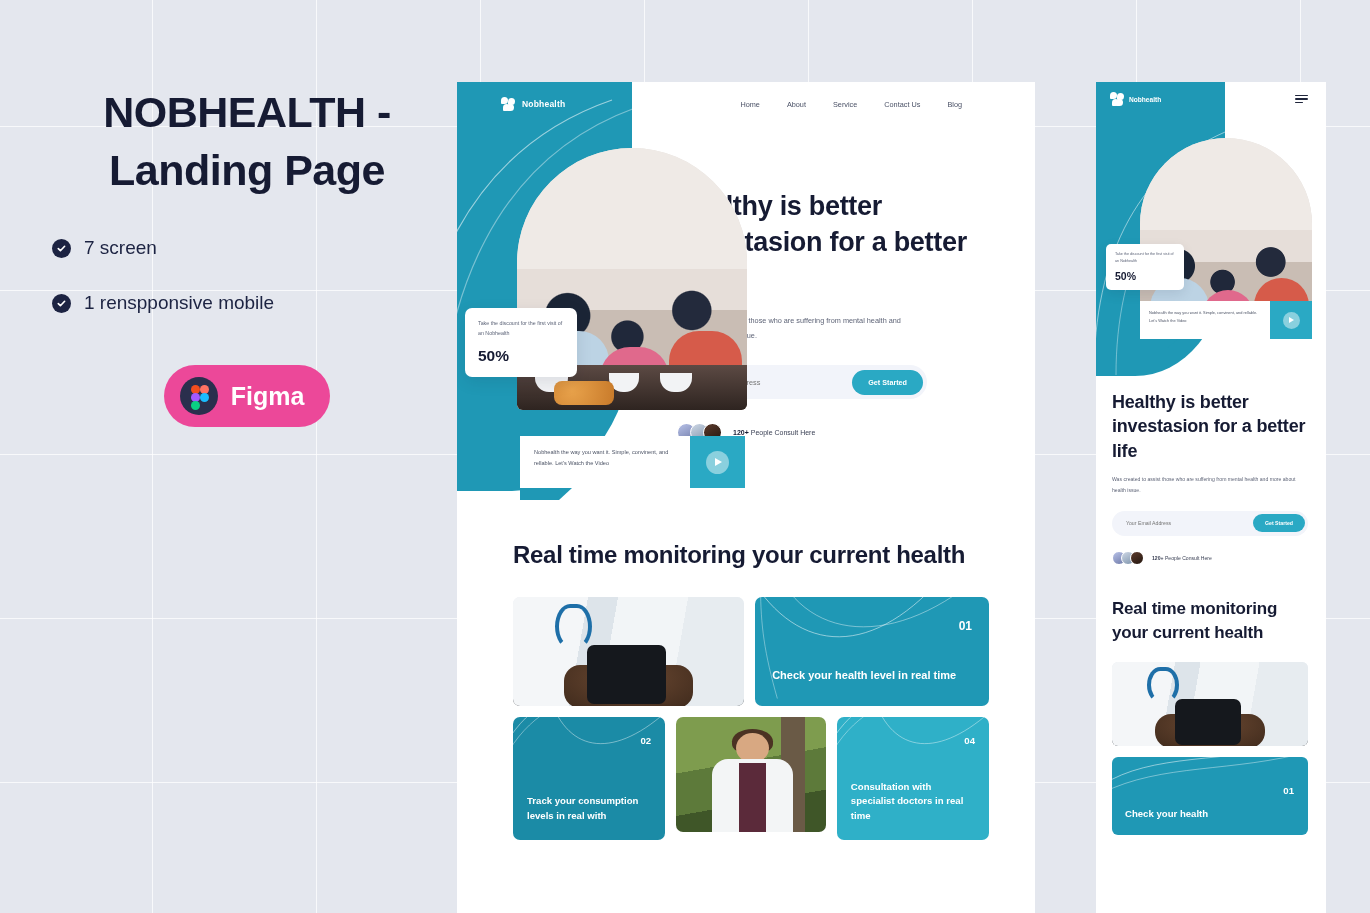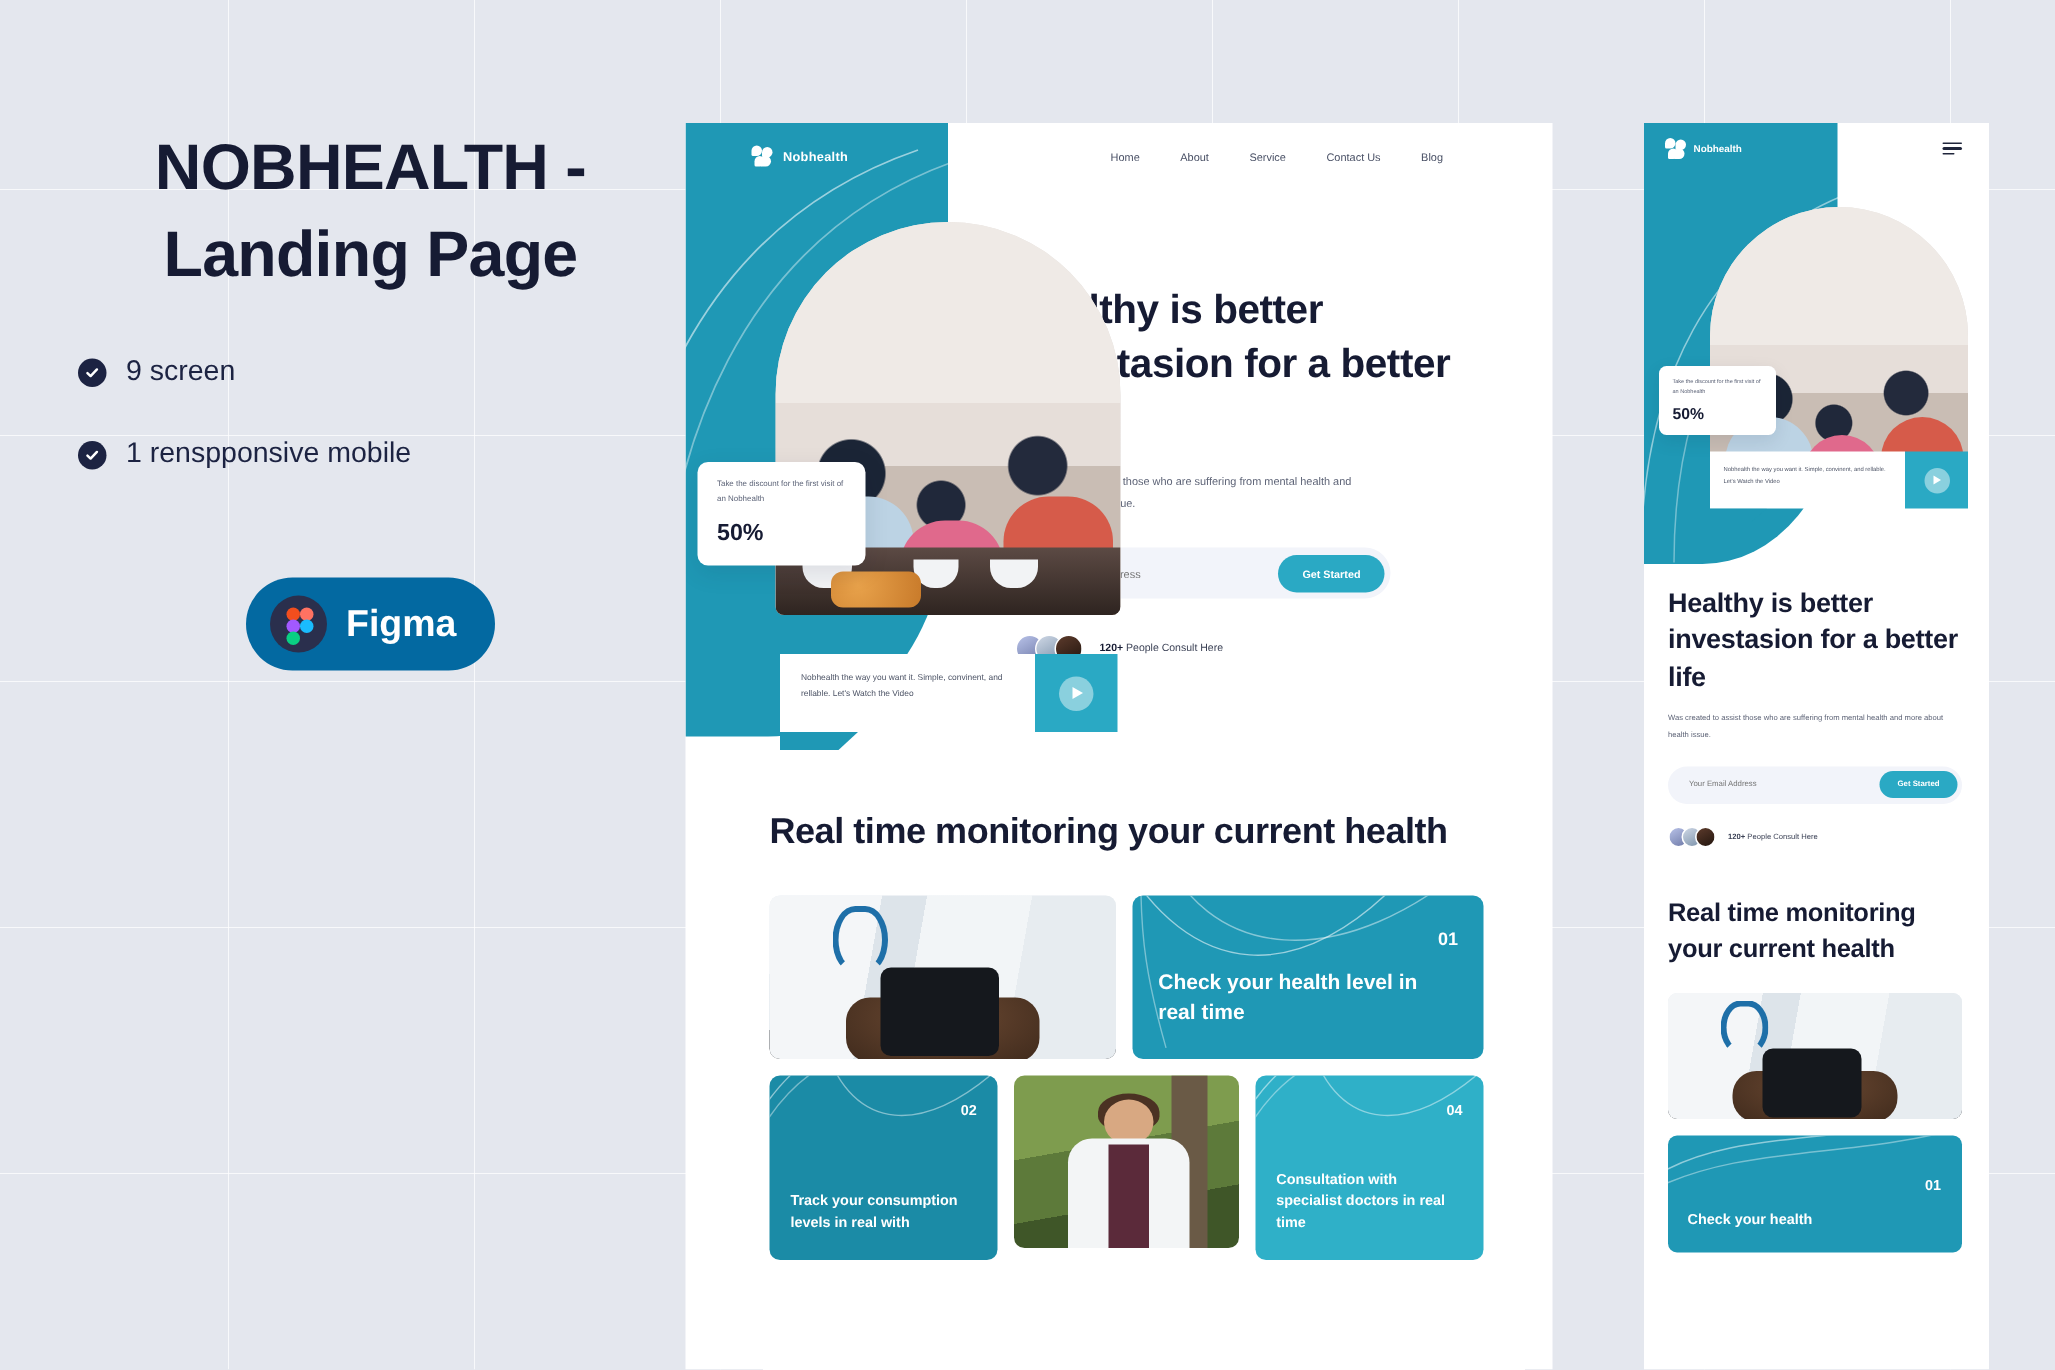--- a/index.html
+++ b/index.html
@@ -28,22 +28,22 @@
   }
   .feature-list{ margin-top:38px; list-style:none; }
   .feature-item{ display:flex; align-items:center; gap:13px; margin-bottom:33px; }
   .check{
     width:19px;height:19px;border-radius:50%;background:#1c2342;
     display:flex;align-items:center;justify-content:center;flex:0 0 auto;
   }
   .check svg{ width:11px;height:11px; }
   .feature-label{ font-size:19px; color:#1c2342; }
   .figma-badge{
-    margin-top:38px; display:inline-flex; align-items:center; gap:13px;
-    background:#0369a1; border-radius:40px; padding:12px 26px 12px 16px;
+    margin-top:18px; display:inline-flex; align-items:center; gap:13px;
+    background:#ec4899; border-radius:40px; padding:12px 26px 12px 16px;
   }
   .figma-logo{ width:38px;height:38px;border-radius:50%;background:#2a2f4d;
     position:relative; flex:0 0 auto; }
   .figma-logo i{ position:absolute; width:9px;height:9px;border-radius:50%; display:block;}
   .fg1{background:#f24e1e; left:11px; top:8px;}
   .fg2{background:#ff7262; left:20px; top:8px;}
   .fg3{background:#a259ff; left:11px; top:16px;}
   .fg4{background:#1abcfe; left:20px; top:16px;}
   .fg5{background:#0acf83; left:11px; top:24px;}
   .figma-text{ color:#fff;font-size:25px;font-weight:700; }
@@ -160,21 +160,21 @@
   .doc-coat{position:absolute;inset:0;
     background:linear-gradient(100deg,#f4f6f8 0 30%, #dde4ea 30% 42%, #f2f5f7 42% 70%, #e7ecf0 70%);}
   .doc-scope{position:absolute;left:18%;top:6%;width:16%;height:42%;
     border:4px solid #1e6fa8;border-radius:50%/60%;border-bottom-color:transparent;}
   .doc-phone{position:absolute;left:32%;top:44%;width:34%;height:54%;background:#15181d;border-radius:7px;}
   .doc-hands{position:absolute;left:22%;top:62%;width:56%;height:40%;
     background:radial-gradient(ellipse at 50% 30%,#6d4a33,#3f2a1c);border-radius:16px;}
   .card-teal{ width:251px;height:109px;background:#1f98b5;color:#fff;padding:0 17px;
     display:flex;flex-direction:column;justify-content:flex-end;padding-bottom:22px;}
   .card-num{ position:absolute;right:17px;top:22px;font-size:12px;font-weight:700;}
-  .card-title{ font-size:14px;font-weight:700;line-height:1.45;position:relative;z-index:2;}
+  .card-title{ font-size:11px;font-weight:700;line-height:1.45;position:relative;z-index:2;}
   .card-sm{ width:164px;height:123px; }
   .card-sm.teal-dark{ background:#1b8ba6; }
   .card-sm.teal-light{ background:#2fb0c8; }
   .card-sm .card-title{ font-size:9.6px; line-height:1.55; }
   .card-sm .card-num{ font-size:9.6px; top:18px; right:14px;}
   .card-sm.card-teal{ padding:0 14px 16px; }
   .card-photo-lady{ width:164px;height:115px; position:relative;
     background:linear-gradient(170deg,#7e9c4e 0 40%,#5d7a3a 40% 70%,#3f5628 70%);}
   .lady-tree{position:absolute;right:14%;top:0;width:16%;height:100%;background:#6a5a46;}
   .lady-head{position:absolute;left:40%;top:14%;width:22%;height:26%;border-radius:50%;background:#d8a882;}
@@ -245,21 +245,21 @@
 <div class="left">
   <h1 class="title">NOBHEALTH - Landing Page</h1>
 
   <ul class="feature-list">
     <li class="feature-item">
       <span class="check">
         <svg viewBox="0 0 12 12">
             <path d="M2.5 6.2 L4.8 8.4 L9.4 3.6" stroke="#fff" stroke-width="1.8" fill="none" stroke-linecap="round" stroke-linejoin="round"></path>
           </svg>
       </span>
-      <span class="feature-label">9 screen</span>
+      <span class="feature-label">7 screen</span>
     </li>
     <li class="feature-item">
       <span class="check">
         <svg viewBox="0 0 12 12">
             <path d="M2.5 6.2 L4.8 8.4 L9.4 3.6" stroke="#fff" stroke-width="1.8" fill="none" stroke-linecap="round" stroke-linejoin="round"></path>
           </svg>
       </span>
       <span class="feature-label">1 renspponsive mobile</span>
     </li>
   </ul>

